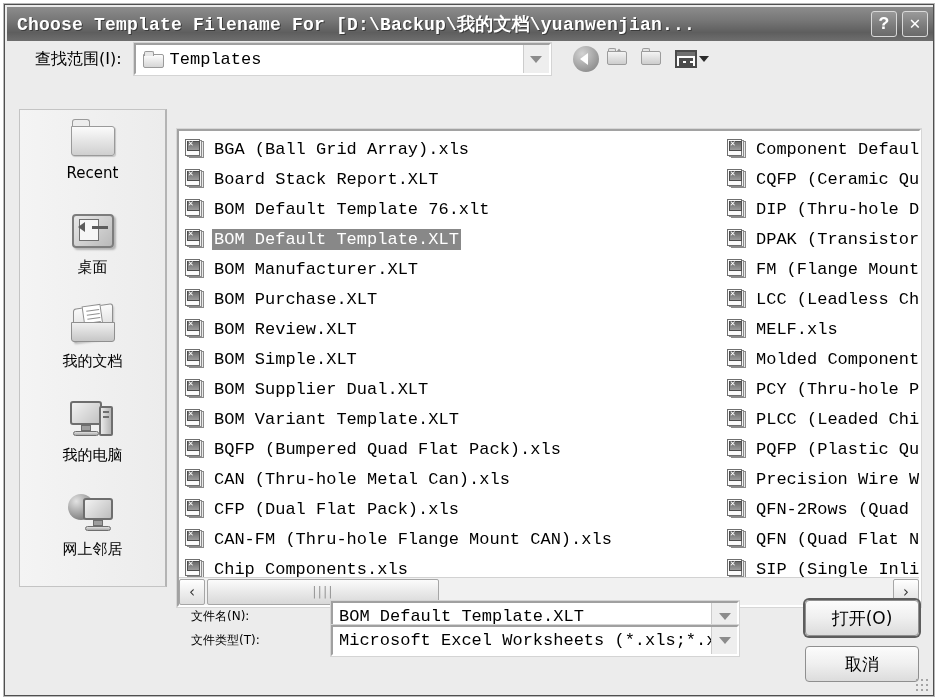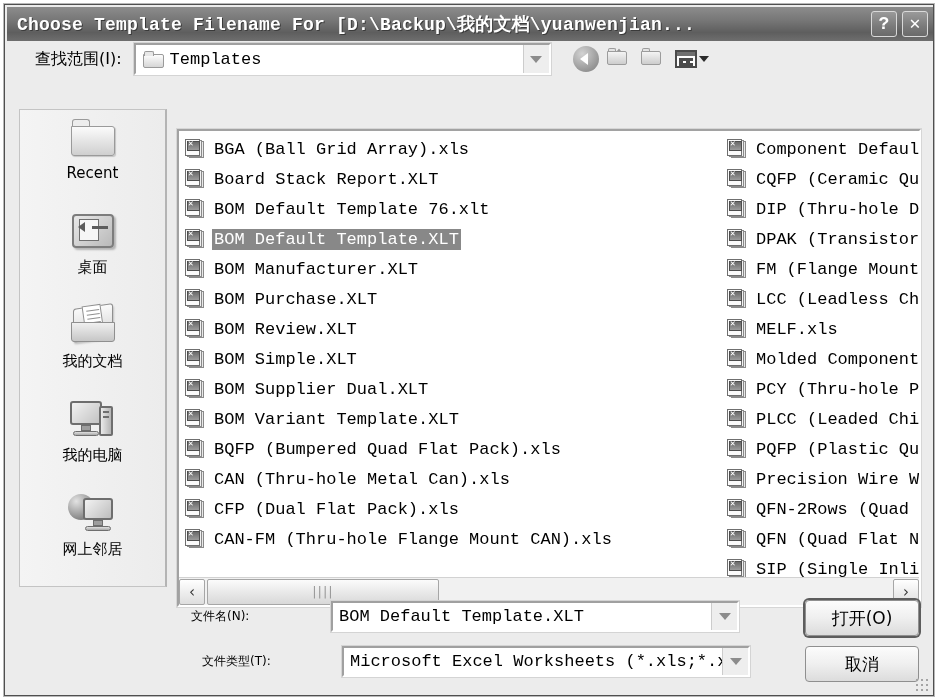--- a/index.html
+++ b/index.html
@@ -319,21 +319,21 @@
     cursor: pointer;
   }
   #hs-thumb span {
     letter-spacing: 1px; color: #9a9a9a; font-size: 13px;
     font-family: "DejaVu Sans", sans-serif;
   }
 
   
   .field-row { position: absolute; display: flex; align-items: center; }
   #row-filename { left: 186px; top: 596px; }
-  #row-filetype { left: 186px; top: 641px; margin-left: 11px; }
+  #row-filetype { left: 186px; top: 620px; }
   .field-label {
     font-family: "DejaVu Sans", sans-serif;
     font-size: 12px; color: #000;
     width: 140px; white-space: nowrap;
   }
   .field-combo {
     width: 408px; height: 31px;
     background: #ffffff;
     border: 2px solid;
     border-color: #a0a0a0 #ffffff #ffffff #a0a0a0;
@@ -562,20 +562,28 @@
             <span class="fl-name">CFP (Dual Flat Pack).xls</span>
           </div>
           <div class="fl-item">
             <span class="xls-ico">
               <span class="sh-back"></span>
               <span class="sh-mid"></span>
               <span class="sh-front"></span>
             </span>
             <span class="fl-name">CAN-FM (Thru-hole Flange Mount CAN).xls</span>
           </div>
+          <div class="fl-item">
+            <span class="xls-ico">
+              <span class="sh-back"></span>
+              <span class="sh-mid"></span>
+              <span class="sh-front"></span>
+            </span>
+            <span class="fl-name">Chip Components.xls</span>
+          </div>
         </div>
       <div class="fl-col" id="fl-col2">
           <div class="fl-item">
             <span class="xls-ico">
               <span class="sh-back"></span>
               <span class="sh-mid"></span>
               <span class="sh-front"></span>
             </span>
             <span class="fl-name">Component Default</span>
           </div>

